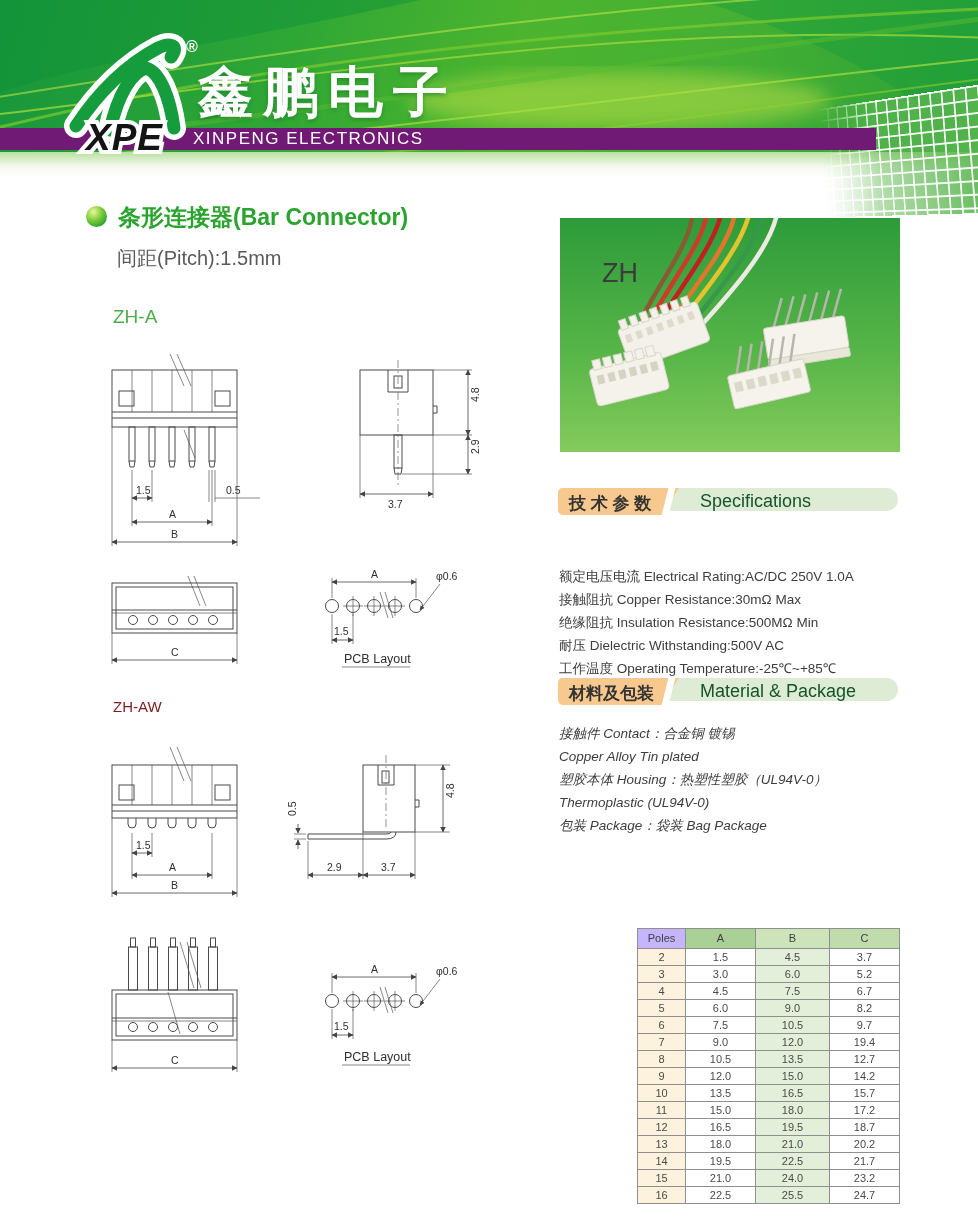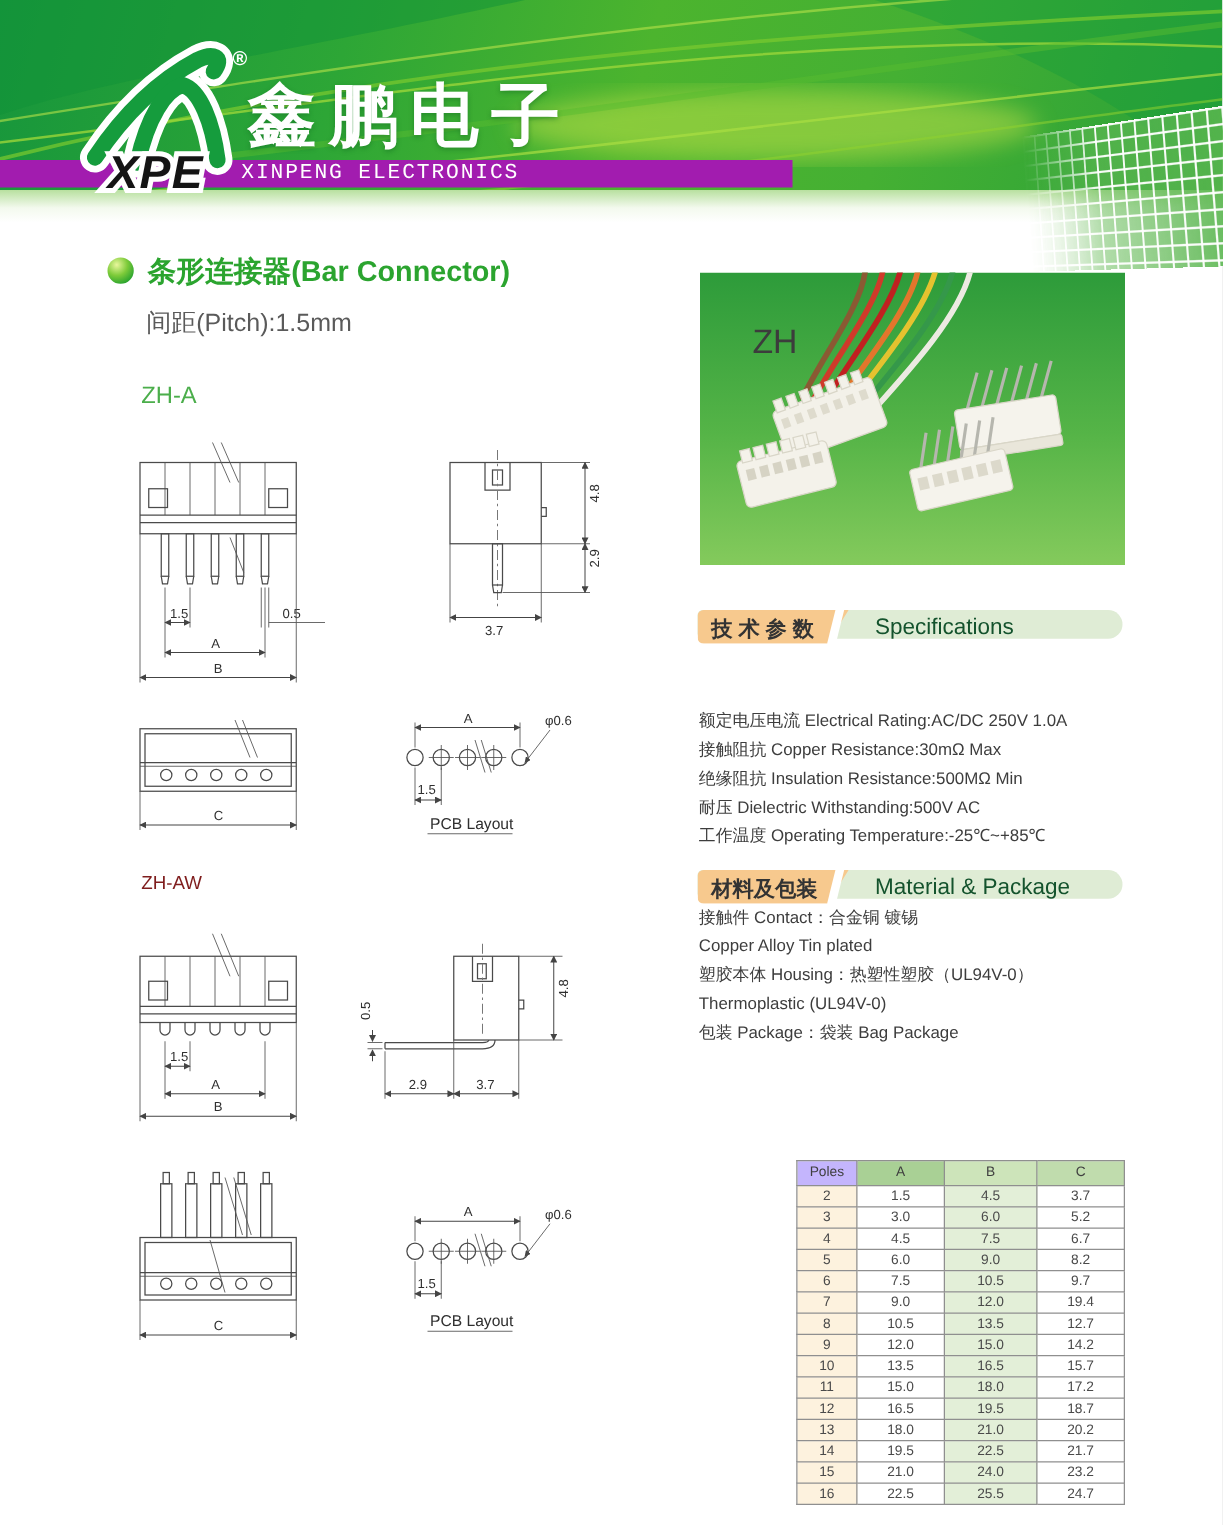--- a/index.html
+++ b/index.html
@@ -25,22 +25,22 @@
     background:
       repeating-linear-gradient(to right, rgba(255,255,255,.95) 0 2px, transparent 2px 14px),
       repeating-linear-gradient(to bottom, rgba(255,255,255,.95) 0 2px, transparent 2px 14px),
       linear-gradient(to right, rgba(150,205,125,.25), #55b44b);
     transform:perspective(300px) rotateY(-16deg) rotate(-5deg);
     transform-origin:right center;
     -webkit-mask-image:linear-gradient(to left,#000 65%,transparent 100%);
     mask-image:linear-gradient(to left,#000 65%,transparent 100%);
   }
   .dark-bar {
-    position:absolute; left:0; top:128px; width:634px; height:22px;
-    background:#a21caf; z-index:3;font-family:Liberation Mono, monospace;
+    position:absolute; left:0; top:128px; width:876px; height:22px;
+    background:#701a75; z-index:3;
   }
   .company-en {
     position:absolute; left:193px; top:0; line-height:22px;
     color:#ffffff; font-size:17px; letter-spacing:1.5px; white-space:nowrap;
   }
   .company-cn {
     position:absolute; left:198px; top:56px; z-index:4;
     color:#ffffff; font-size:55px; font-weight:bold; letter-spacing:10px; white-space:nowrap;
     text-shadow:0 2px 4px rgba(15,100,30,.45);
   }
@@ -68,24 +68,24 @@
   .sec-banner {
     position:absolute; left:558px; width:340px; height:23px;
     background:#dfecd5; border-radius:5px 14px 14px 5px;
   }
   .sec-orange { position:absolute; left:0; top:0; height:27px; width:130px; background:#f7c98e;
     clip-path:polygon(0 0, 93% 0, 80% 100%, 0 100%); border-radius:5px 0 0 5px; }
   .sec-slash { position:absolute; left:107px; top:0; width:7px; height:27px; background:#fff; transform:skewX(-14deg); }
   .sec-cn { position:absolute; left:11px; top:4px; font-size:17px; font-weight:bold; color:#333; white-space:nowrap; }
   .sec-en { position:absolute; left:142px; top:3px; font-size:18px; color:#14532d; white-space:nowrap; }
   .spec-banner { top:488px; }
-  .mat-banner  { top:696px;text-align:right; }
+  .mat-banner  { top:678px;text-align:right; }
   .text-block { position:absolute; left:559px; width:410px; font-size:13.5px; color:#3d3d3d; }
   .spec-lines { top:529px;margin-top:36px; }
-  .mat-lines  { top:722px; }
+  .mat-lines  { top:722px;font-style:italic; }
   .text-block div { line-height:23px; white-space:nowrap; }
   
   .dim-table { position:absolute; left:637px; top:928px; border-collapse:collapse; table-layout:fixed; }
   .dim-table th, .dim-table td {
     border:1px solid #8f8f8f; text-align:center; font-weight:normal;
     font-size:11px; color:#4a4a4a; padding:0; height:16px; line-height:16px;
   }
   .dim-table th { height:19px; line-height:19px; color:#3f3f3f; }
   .th-poles { background:#c4b5fd; width:48px; }
   .th-a { background:#a9d095; width:70px; }

